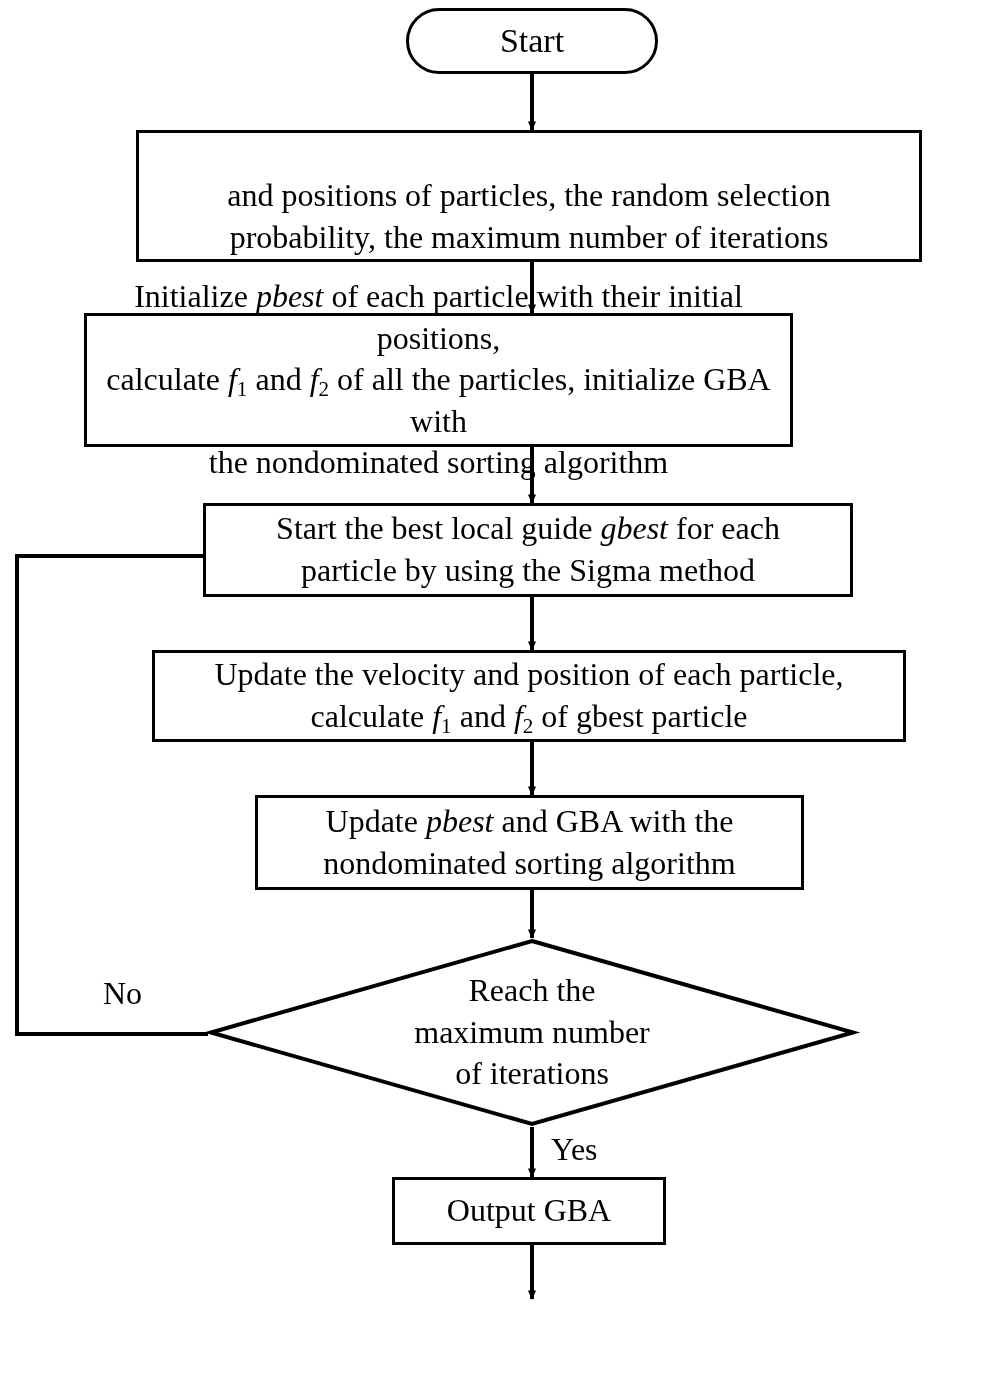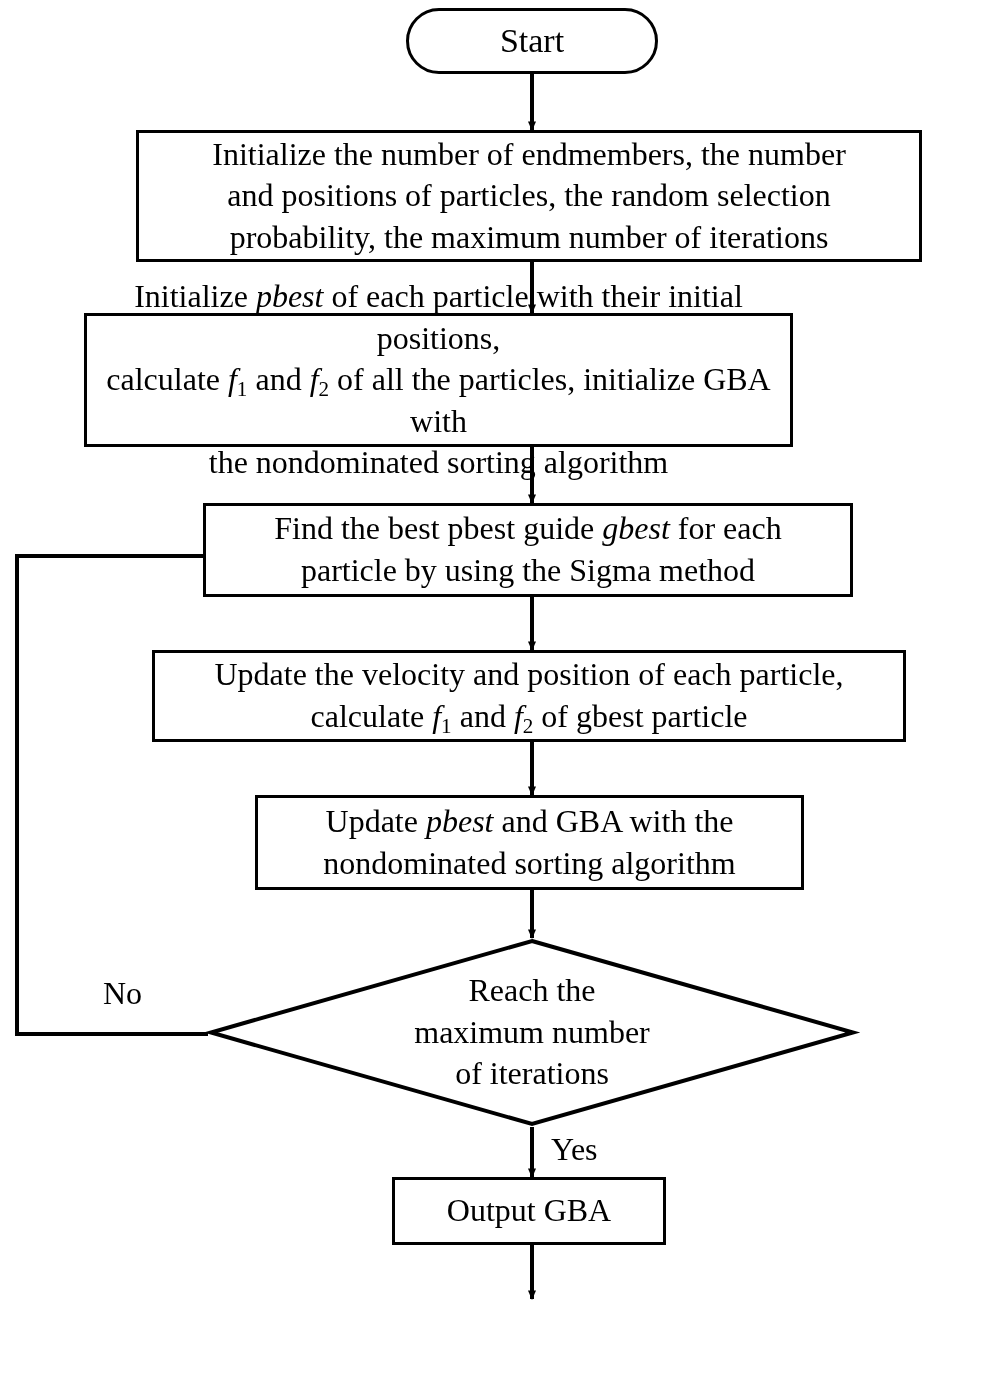--- a/index.html
+++ b/index.html
@@ -127,37 +127,37 @@
 
     <polyline points="208,1034 17,1034 17,556 203,556" fill="none" stroke="#000000" stroke-width="4" stroke-linejoin="miter" stroke-linecap="butt"></polyline>
   </svg>
 
   <div class="node terminal" style="left:406px; top:8px; width:252px; height:66px;">
     <span class="node-text">Start</span>
   </div>
 
   <div class="node process" style="left:136px; top:130px; width:786px; height:132px;">
     <span class="node-text">
-      <span>Initialize  the number of endmembers, the number</span><br>
+      <br>
       <span>and positions of particles,  the random selection</span><br>
       <span>probability,  the maximum number of iterations</span>
     </span>
   </div>
 
   <div class="node process" style="left:84px; top:313px; width:709px; height:134px;">
     <span class="node-text">
       <span>Initialize </span><span class="ital">pbest</span><span> of each particle with their initial positions,</span><br>
       <span>calculate </span><span class="mathvar nowrapseg"><span>f</span><sub>1</sub></span><span> and </span><span class="mathvar nowrapseg"><span>f</span><sub>2</sub></span><span> of all the particles, initialize  GBA with</span><br>
       <span>the nondominated sorting algorithm</span>
     </span>
   </div>
 
   <div class="node process" style="left:203px; top:503px; width:650px; height:94px;">
     <span class="node-text">
-      <span>Find the best pbest guide </span><span class="ital">gbest</span><span> for each</span><br>
+      <span>Start the best local guide </span><span class="ital">gbest</span><span> for each</span><br>
       <span>particle by using the Sigma method</span>
     </span>
   </div>
 
   <div class="node process" style="left:152px; top:650px; width:754px; height:92px;">
     <span class="node-text">
       <span>Update the velocity and position of each particle,</span><br>
       <span>calculate </span><span class="mathvar nowrapseg"><span>f</span><sub>1</sub></span><span> and </span><span class="mathvar nowrapseg"><span>f</span><sub>2</sub></span><span> of gbest particle</span>
     </span>
   </div>

